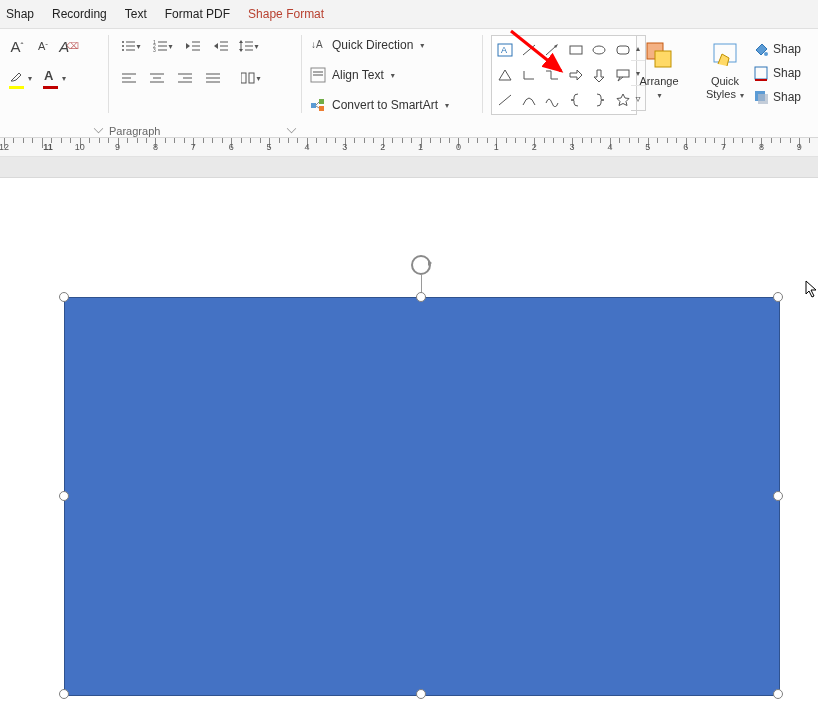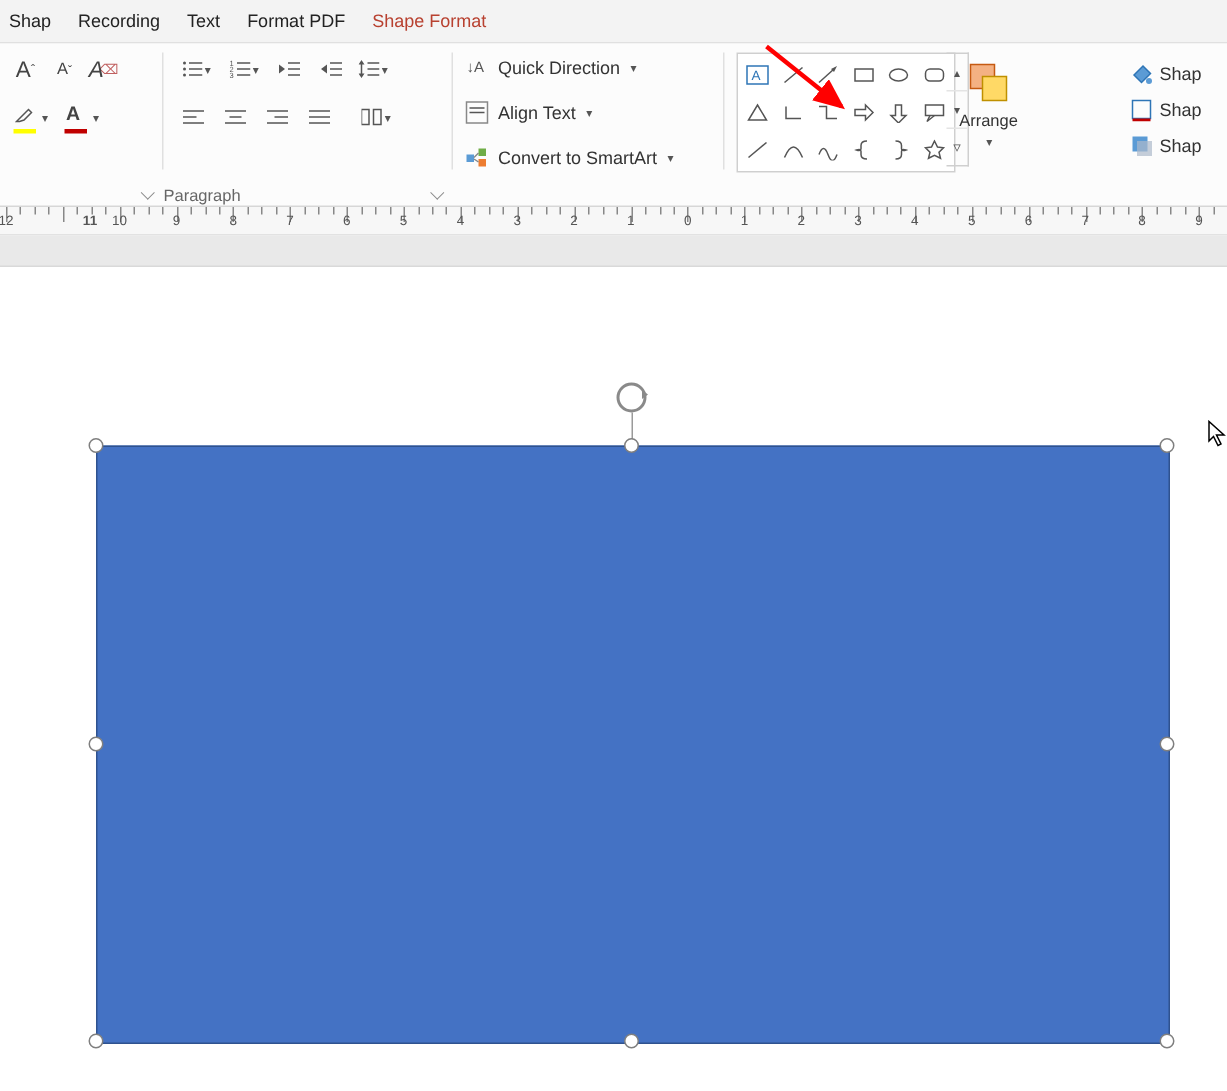--- a/index.html
+++ b/index.html
@@ -351,20 +351,29 @@
     <div class="bigbtn" id="btnArrange">
       <div class="icon">
         <svg width="30" height="30">
             <rect x="3" y="3" width="16" height="16" fill="#f4b183" stroke="#c55a11"></rect>
             <rect x="11" y="11" width="16" height="16" fill="#ffd966" stroke="#bf9000"></rect>
           </svg>
       </div>
       <div class="lbl"><span>Arrange</span><br><span class="caret">▾</span></div>
     </div>
 
+    <div class="bigbtn" id="btnQuick">
+      <div class="icon">
+        <svg width="30" height="30">
+            <rect x="4" y="4" width="22" height="18" fill="none" stroke="#5b9bd5"></rect>
+            <path d="M8 24 l4 -10 7 4 -2 8" fill="#ffd966" stroke="#bf9000"></path>
+          </svg>
+      </div>
+      <div class="lbl"><span>Quick</span><br><span>Styles</span> <span class="caret">▾</span></div>
+    </div>
 
     <div class="shapeOpts">
       <div class="row">
         <svg width="16" height="16">
             <path d="M3 9 l6-6 5 5 -6 6 z" fill="#5b9bd5" stroke="#2e75b6"></path>
             <circle cx="13" cy="13" r="2" fill="#5b9bd5"></circle>
           </svg>
         <span>Shap</span>
       </div>
       <div class="row">
@@ -396,21 +405,21 @@
 </div>
 
 <div class="ruler">
   <div class="ticks" id="ticks">
       <div class="tick major" style="left: 4px;"></div>
       <div class="tlabel" style="left: 4px;">12</div>
       <div class="tick" style="left: 13.4676px;"></div>
       <div class="tick" style="left: 22.9352px;"></div>
       <div class="tick" style="left: 32.4028px;"></div>
       <div class="tick major" style="left: 41.8704px;"></div>
-      <div class="tlabel" style="left: 60px; font-weight: bold;">11</div>
+      <div class="tlabel" style="left: 48px; font-weight: bold;">11</div>
       <div class="tick" style="left: 51.338px;"></div>
       <div class="tick" style="left: 60.8056px;"></div>
       <div class="tick" style="left: 70.2731px;"></div>
       <div class="tick major" style="left: 79.7407px;"></div>
       <div class="tlabel" style="left: 79.7407px;">10</div>
       <div class="tick" style="left: 89.2083px;"></div>
       <div class="tick" style="left: 98.6759px;"></div>
       <div class="tick" style="left: 108.144px;"></div>
       <div class="tick major" style="left: 117.611px;"></div>
       <div class="tlabel" style="left: 117.611px;">9</div>

